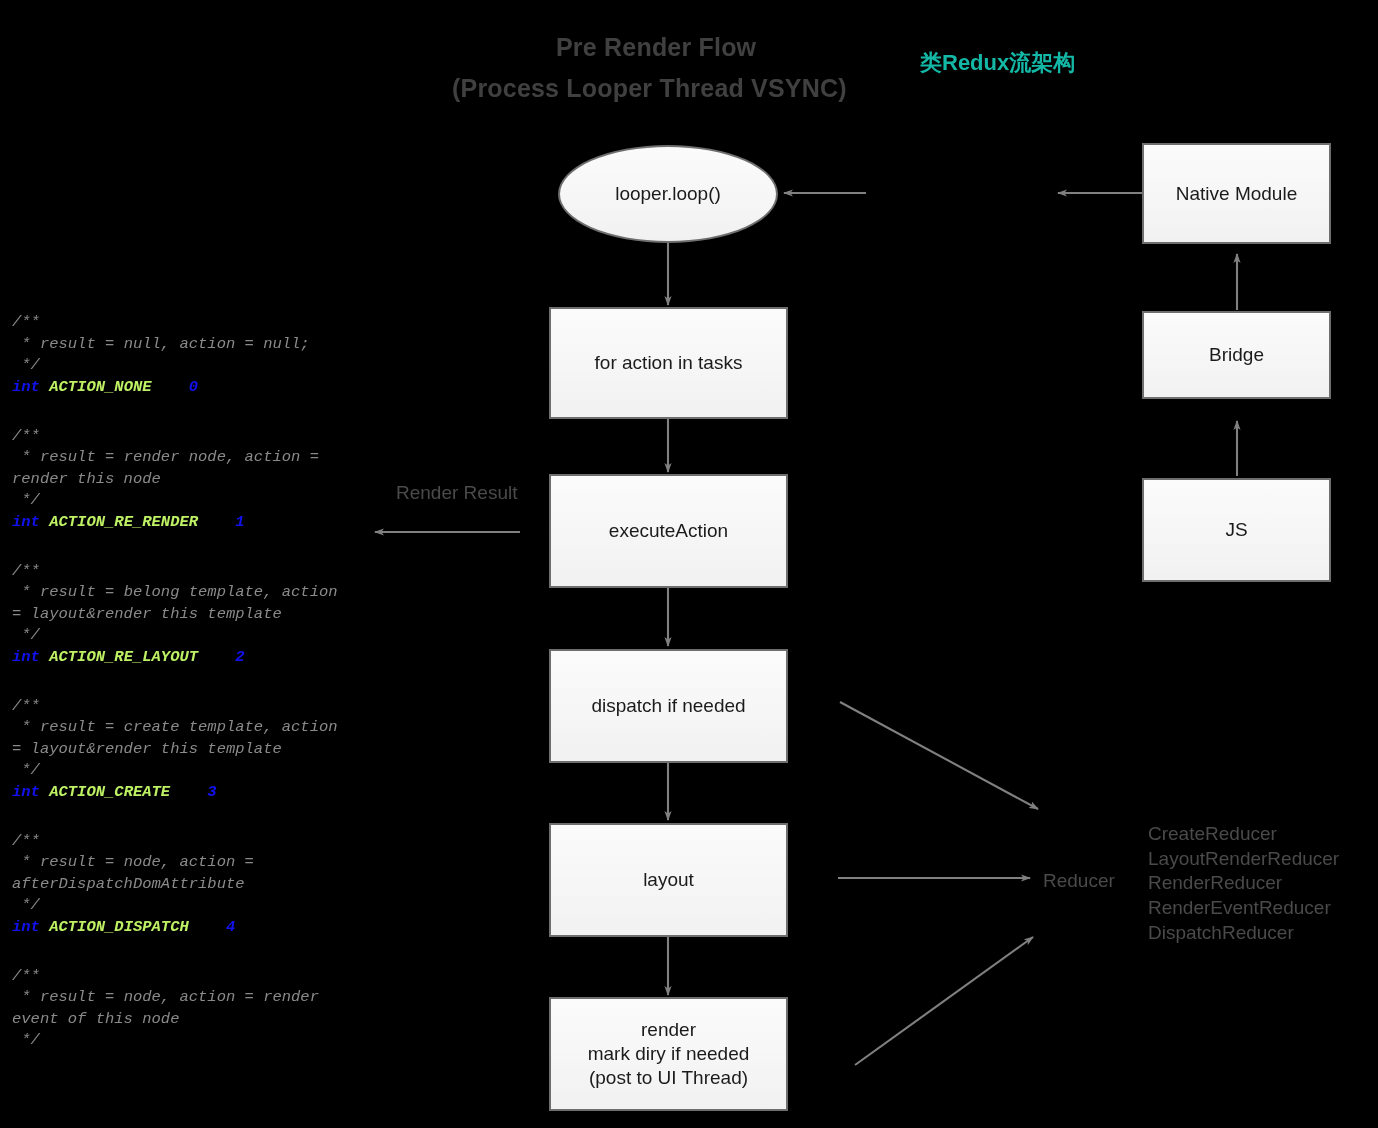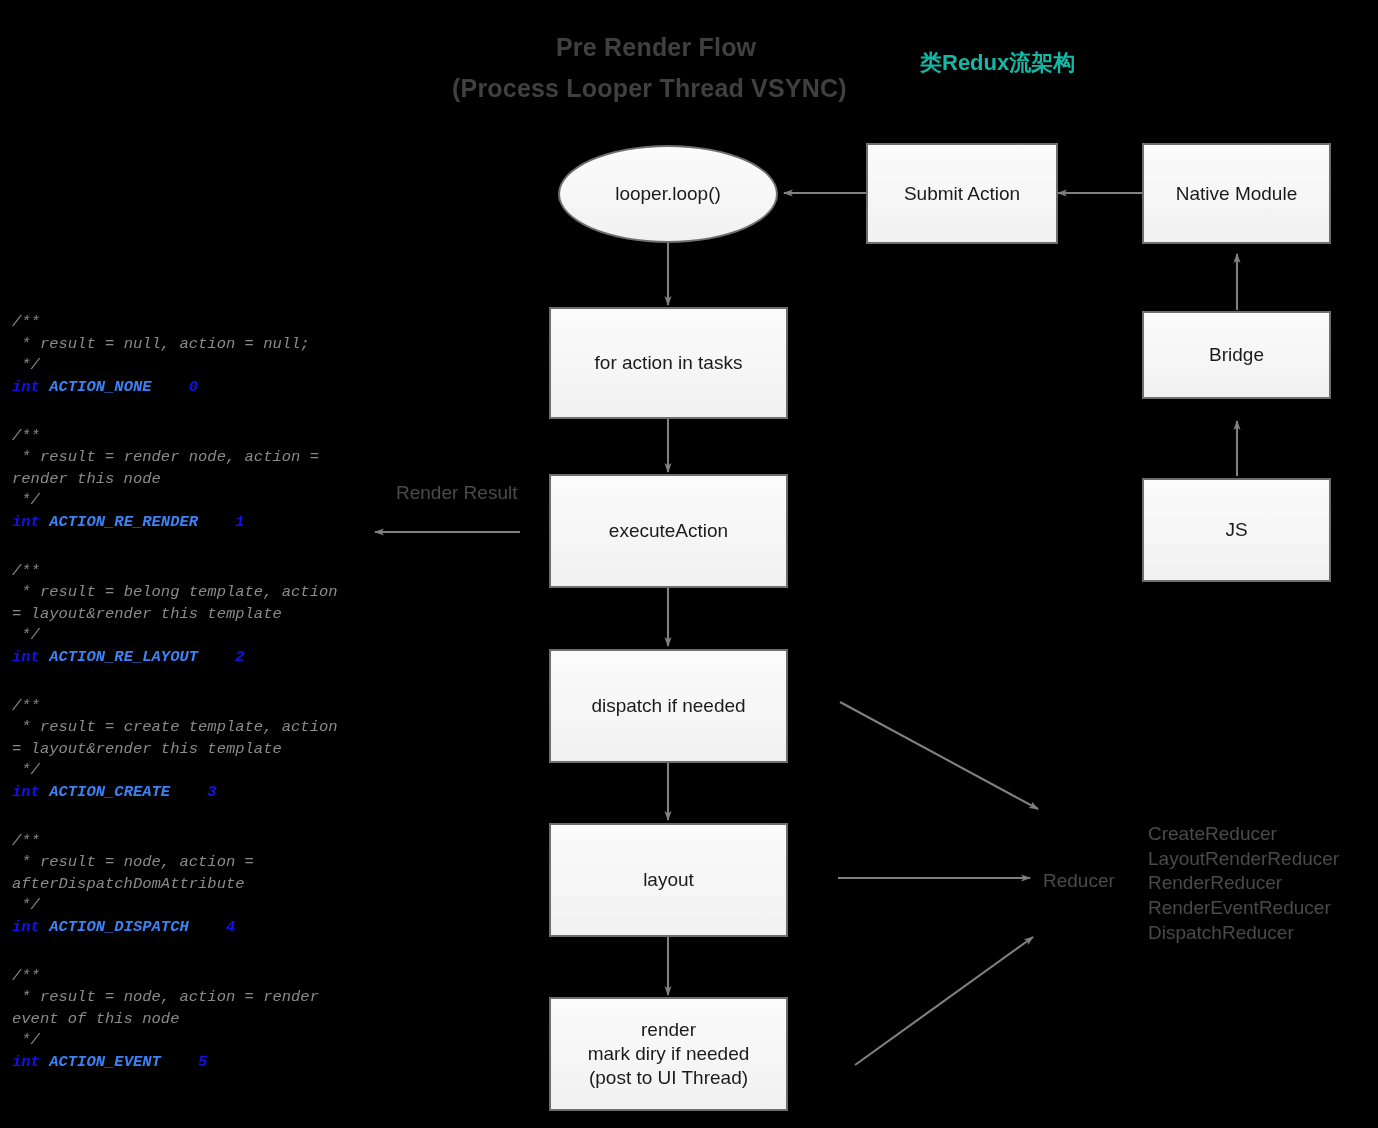--- a/index.html
+++ b/index.html
@@ -44,21 +44,21 @@
   
   #code-col{position:absolute;left:12px;top:312px;width:400px;}
   .code-block{margin-bottom:27.5px;}
   .code-line{
     font-family:"Liberation Mono","DejaVu Sans Mono",monospace;
     font-size:15.5px;line-height:21.5px;font-style:italic;
     white-space:pre-wrap;
   }
   .cmt{color:#8a8a8a;font-weight:normal;}
   .kw{color:#1111ee;font-weight:bold;}
-  .cname{color:#3b82f6;font-weight:bold;}
+  .cname{color:#bef264;font-weight:bold;}
   .num{color:#1111ee;font-weight:bold;}
 
   svg#wires{position:absolute;left:0;top:0;width:1378px;height:1128px;pointer-events:none;}
 </style>
 </head>
 <body>
 
 <div id="stage">
 
   <div class="title" id="title-main">Pre Render Flow</div>
@@ -112,23 +112,20 @@
   <div class="node" style="left:549px;top:823px;width:239px;height:114px;">
     <span>layout</span>
   </div>
 
   <div class="node" style="left:549px;top:997px;width:239px;height:114px;white-space:pre-line;">
     <span>render
 mark diry if needed
 (post to UI Thread)</span>
   </div>
 
-  <div class="node" style="left:866px;top:143px;width:192px;height:101px;">
-    <span>Submit Action</span>
-  </div>
 
   <div class="node" style="left:1142px;top:143px;width:189px;height:101px;">
     <span>Native Module</span>
   </div>
 
   <div class="node" style="left:1142px;top:311px;width:189px;height:88px;">
     <span>Bridge</span>
   </div>
 
   <div class="node" style="left:1142px;top:478px;width:189px;height:104px;">
@@ -184,18 +181,17 @@
 afterDispatchDomAttribute
  */</div>
       <div class="code-line"><span class="kw">int</span><span> </span><span class="cname">ACTION_DISPATCH</span><span>    </span><span class="num">4</span></div>
     </div>
 
     <div class="code-block">
       <div class="code-line cmt">/**
  * result = node, action = render
 event of this node
  */</div>
-      <div class="code-line"><span class="kw">int</span><span> </span><span class="cname">ACTION_EVENT</span><span>    </span><span class="num">5</span></div>
     </div>
 
   </div>
 
 </div>
 
 </body></html>

